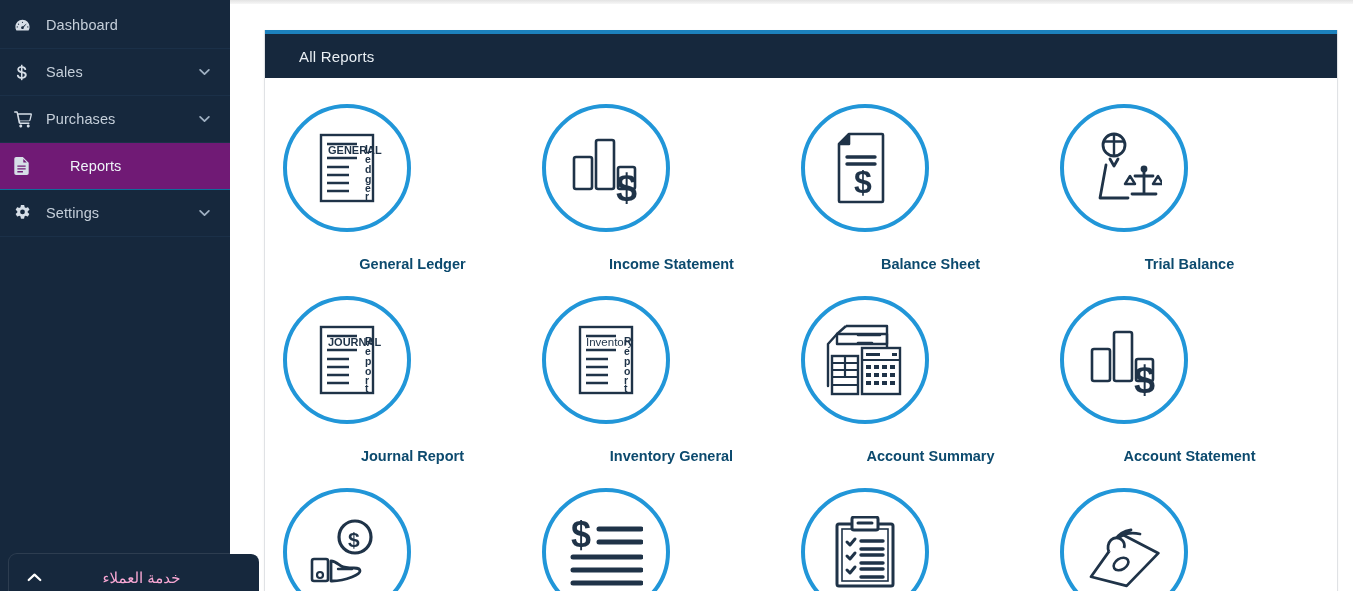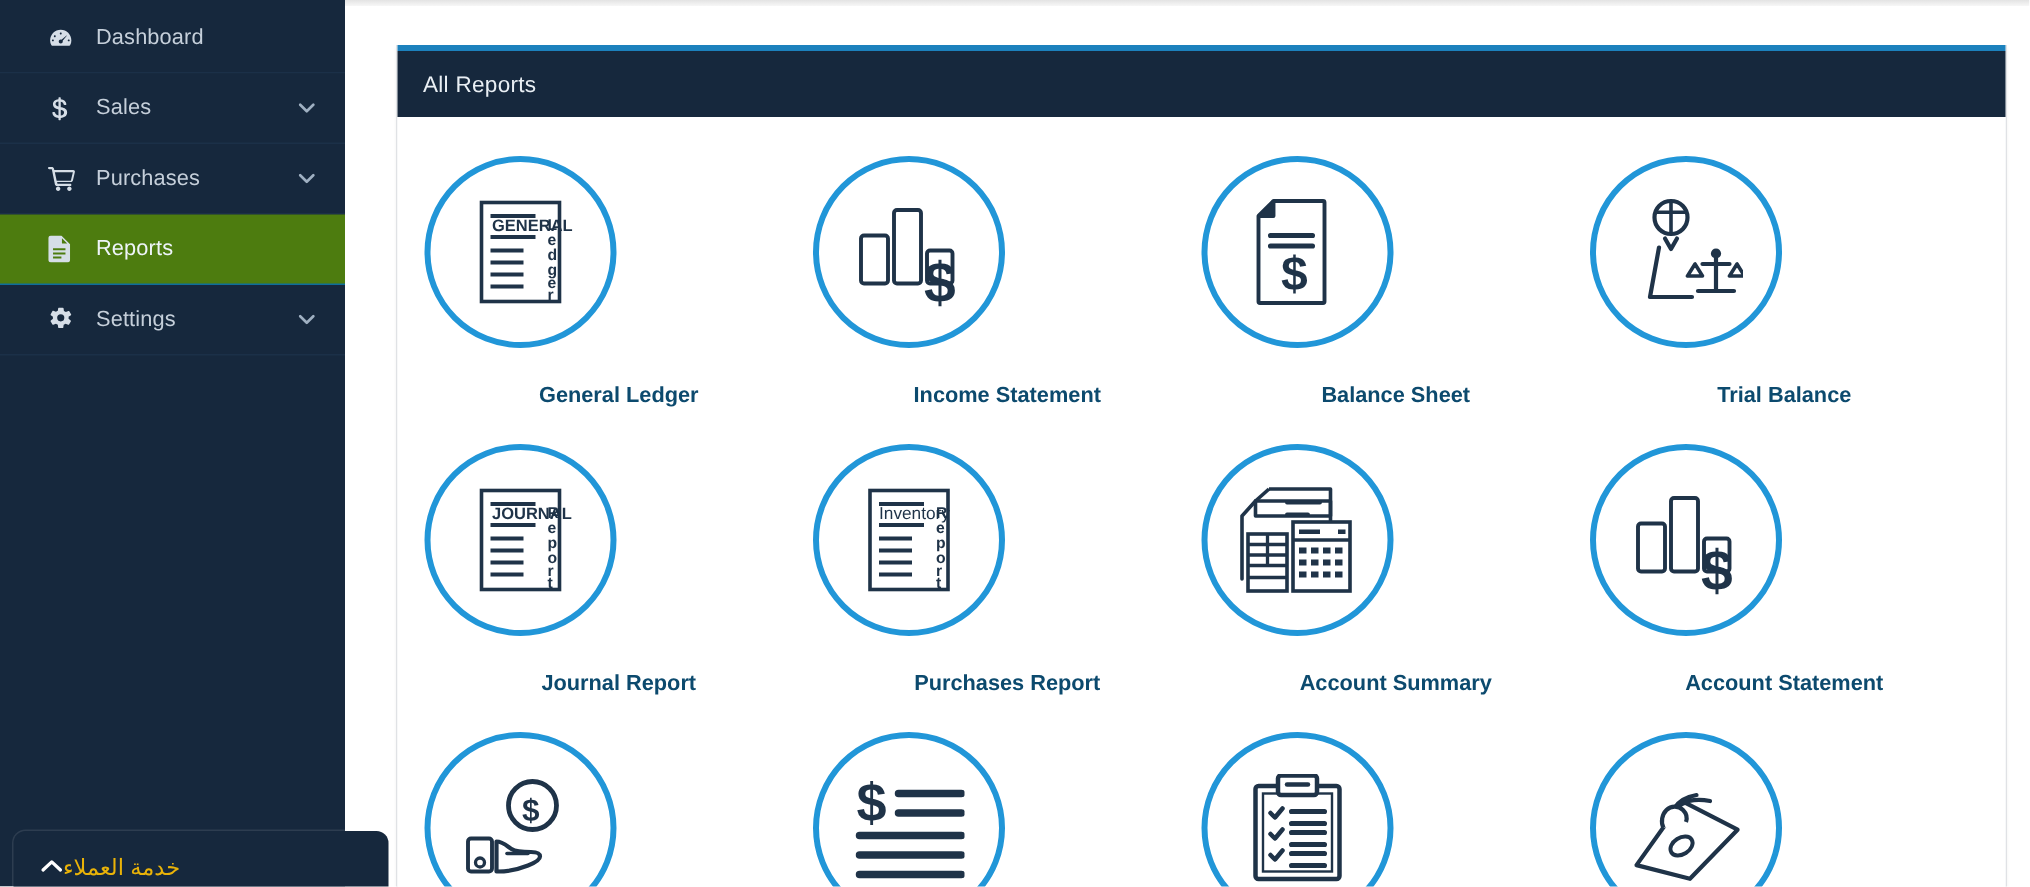--- a/index.html
+++ b/index.html
@@ -26,28 +26,28 @@
     position:absolute; left:76px; top:-14px;
     width:90px; height:18px;
     color:#2f8fd0; font-size:15px; font-weight:bold;
     white-space:nowrap; overflow:hidden;
   }
   .nav{ position:absolute; left:0; top:2px; width:230px; }
   .nav-item{
     position:relative;
     height:47px;
     display:flex; align-items:center;
-    padding-left:32px;
+    padding-left:14px;
     border-bottom:1px solid #1b3048;
     color:#c5cfda;
     font-size:14.5px;
     cursor:pointer;
     background:#16283d;
   }
-  .nav-item.active{ background:#4d7c0f; border-bottom-color:#0e6e9b; color:#eef4f8; }
+  .nav-item.active{ background:#701a75; border-bottom-color:#0e6e9b; color:#eef4f8;gap:24px; }
   .nav-ico{
     width:22px; display:flex; align-items:center; justify-content:flex-start;
     color:#d6dee7; flex:0 0 22px;
   }
   .nav-ico svg{ display:block; }
   .nav-label{ margin-left:10px; letter-spacing:.1px; }
   .nav-chev{
     position:absolute; right:20px; top:50%; transform:translateY(-50%);
     color:#9fb0c2;
   }
@@ -61,22 +61,22 @@
     border-radius:8px 8px 0 0;
     box-shadow:0 0 0 1px rgba(255,255,255,.10);
     display:flex; align-items:center;
     padding:0 18px;
     cursor:pointer;
     z-index:40;
   }
   .cs-chev{ color:#ffffff; display:flex; align-items:center; }
   .cs-chev svg{ display:block; }
   .cs-text{
-    flex:1; text-align:left;
-    color:#eab308; font-size:15px;
+    flex:1; text-align:center;
+    color:#f9a8d4; font-size:15px;
     direction:rtl;
   }
 
   
   .main{
     position:absolute; left:230px; top:0;
     width:1123px; height:591px;
     background:#ffffff;
   }
   .topgap{
@@ -93,21 +93,21 @@
     width:1074px; height:600px;
     background:#ffffff;
     border:1px solid #e0e2e5;
     border-top:none;
     box-shadow:0 1px 2px rgba(0,0,0,.06);
   }
   .card-accent{ height:4px; background:#1c81bd; width:100%; }
   .card-head{
     height:44px; background:#16283d;
     display:flex; align-items:center;
-    padding-left:17px;
+    padding-left:34px;
   }
   .card-title{ color:#e9eff4; font-size:15px; letter-spacing:.2px; }
   .card-body{ padding:26px 18px 10px 18px; background:#fff; }
 
   
   .grid{
     display:grid;
     grid-template-columns:repeat(4,1fr);
     row-gap:24px;
   }
@@ -325,21 +325,21 @@
                 </g>
                 <text x="15" y="23" fill="#1f3348" font-family="'Liberation Sans',sans-serif" font-size="11.5">Inventory</text>
                 <text x="53" y="22" fill="#1f3348" font-family="'Liberation Sans',sans-serif" font-size="10.5" font-weight="bold">R</text>
                 <text x="53" y="32" fill="#1f3348" font-family="'Liberation Sans',sans-serif" font-size="10.5" font-weight="bold">e</text>
                 <text x="53" y="42" fill="#1f3348" font-family="'Liberation Sans',sans-serif" font-size="10.5" font-weight="bold">p</text>
                 <text x="53" y="52" fill="#1f3348" font-family="'Liberation Sans',sans-serif" font-size="10.5" font-weight="bold">o</text>
                 <text x="53" y="61" fill="#1f3348" font-family="'Liberation Sans',sans-serif" font-size="10.5" font-weight="bold">r</text>
                 <text x="53" y="69" fill="#1f3348" font-family="'Liberation Sans',sans-serif" font-size="10.5" font-weight="bold">t</text>
               </svg>
             </div>
-            <div class="rep-label">Purchases Report</div>
+            <div class="rep-label">Inventory General</div>
           </div>
 
           <div class="rep">
             <div class="circle">
               <svg width="82" height="76" viewBox="0 0 82 76">
                 <g fill="#fff" stroke="#1f3348" stroke-width="2.4" stroke-linejoin="round">
                   <path d="M13 12h50v10H13z" fill="none"></path>
                   <path d="M13 12L4 22v42" fill="none" stroke-linecap="round"></path>
                   <path d="M22 4h41v28" fill="none"></path>
                   <path d="M13 12L22 4" fill="none"></path>

